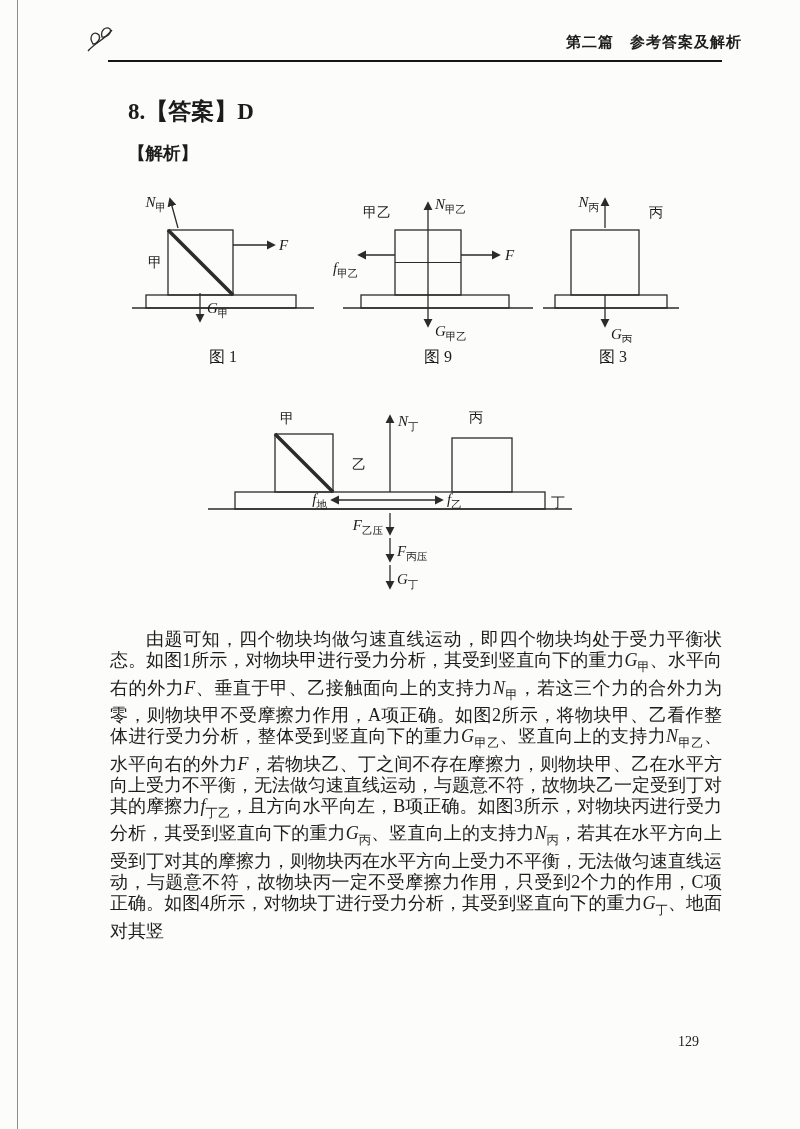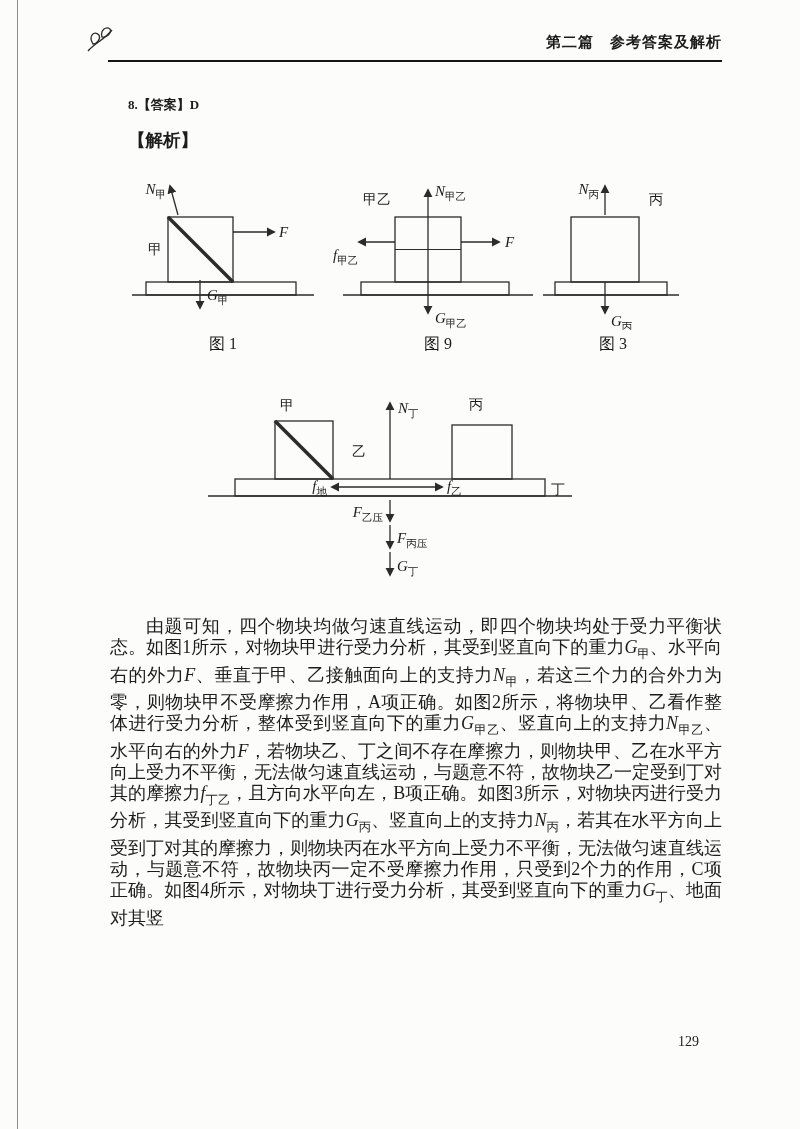--- a/index.html
+++ b/index.html
@@ -4,27 +4,27 @@
 <style>
   html,body{margin:0;padding:0;}
   body{
     width:800px;height:1129px;position:relative;overflow:hidden;
     background:#fcfcfa;color:#1c1c1c;
     font-family:"Liberation Serif","DejaVu Serif",serif;
   }
   .scan-edge{position:absolute;left:17px;top:0;bottom:0;width:1px;background:rgba(25,25,25,.5);}
   .header{position:relative;padding-top:30px;}
   .header-title{
-    text-align:right;padding-right:78px;font-weight:bold;font-size:15px;
+    text-align:right;padding-right:58px;font-weight:bold;font-size:15px;
     letter-spacing:1px;line-height:24px;
   }
   .header-rule{height:2px;background:#161616;margin:6px 78px 0 108px;}
   .plant-icon{position:absolute;left:84px;top:26px;}
   .content{padding:0 78px 0 110px;}
-  .answer-line{margin:34px 0 0 18px;font-size:13px;font-weight:600;}
+  .answer-line{margin:34px 0 0 18px;font-size:23px;font-weight:600;}
   .analysis-label{margin:14px 0 0 18px;font-size:17.5px;font-weight:600;}
   .figrow{display:flex;align-items:flex-start;margin-top:28px;margin-left:18px;}
   .fig{display:flex;flex-direction:column;}
   .fig-caption{text-align:center;font-size:16px;margin-top:4px;}
   .fig2{margin-left:15px;}
   .fig3{margin-left:0;align-items:center;}
   .fig4-wrap{margin-left:80px;margin-top:36px;width:400px;}
   .para{
     margin-top:30px;font-size:18px;line-height:21px;
     text-align:justify;text-indent:2em;

